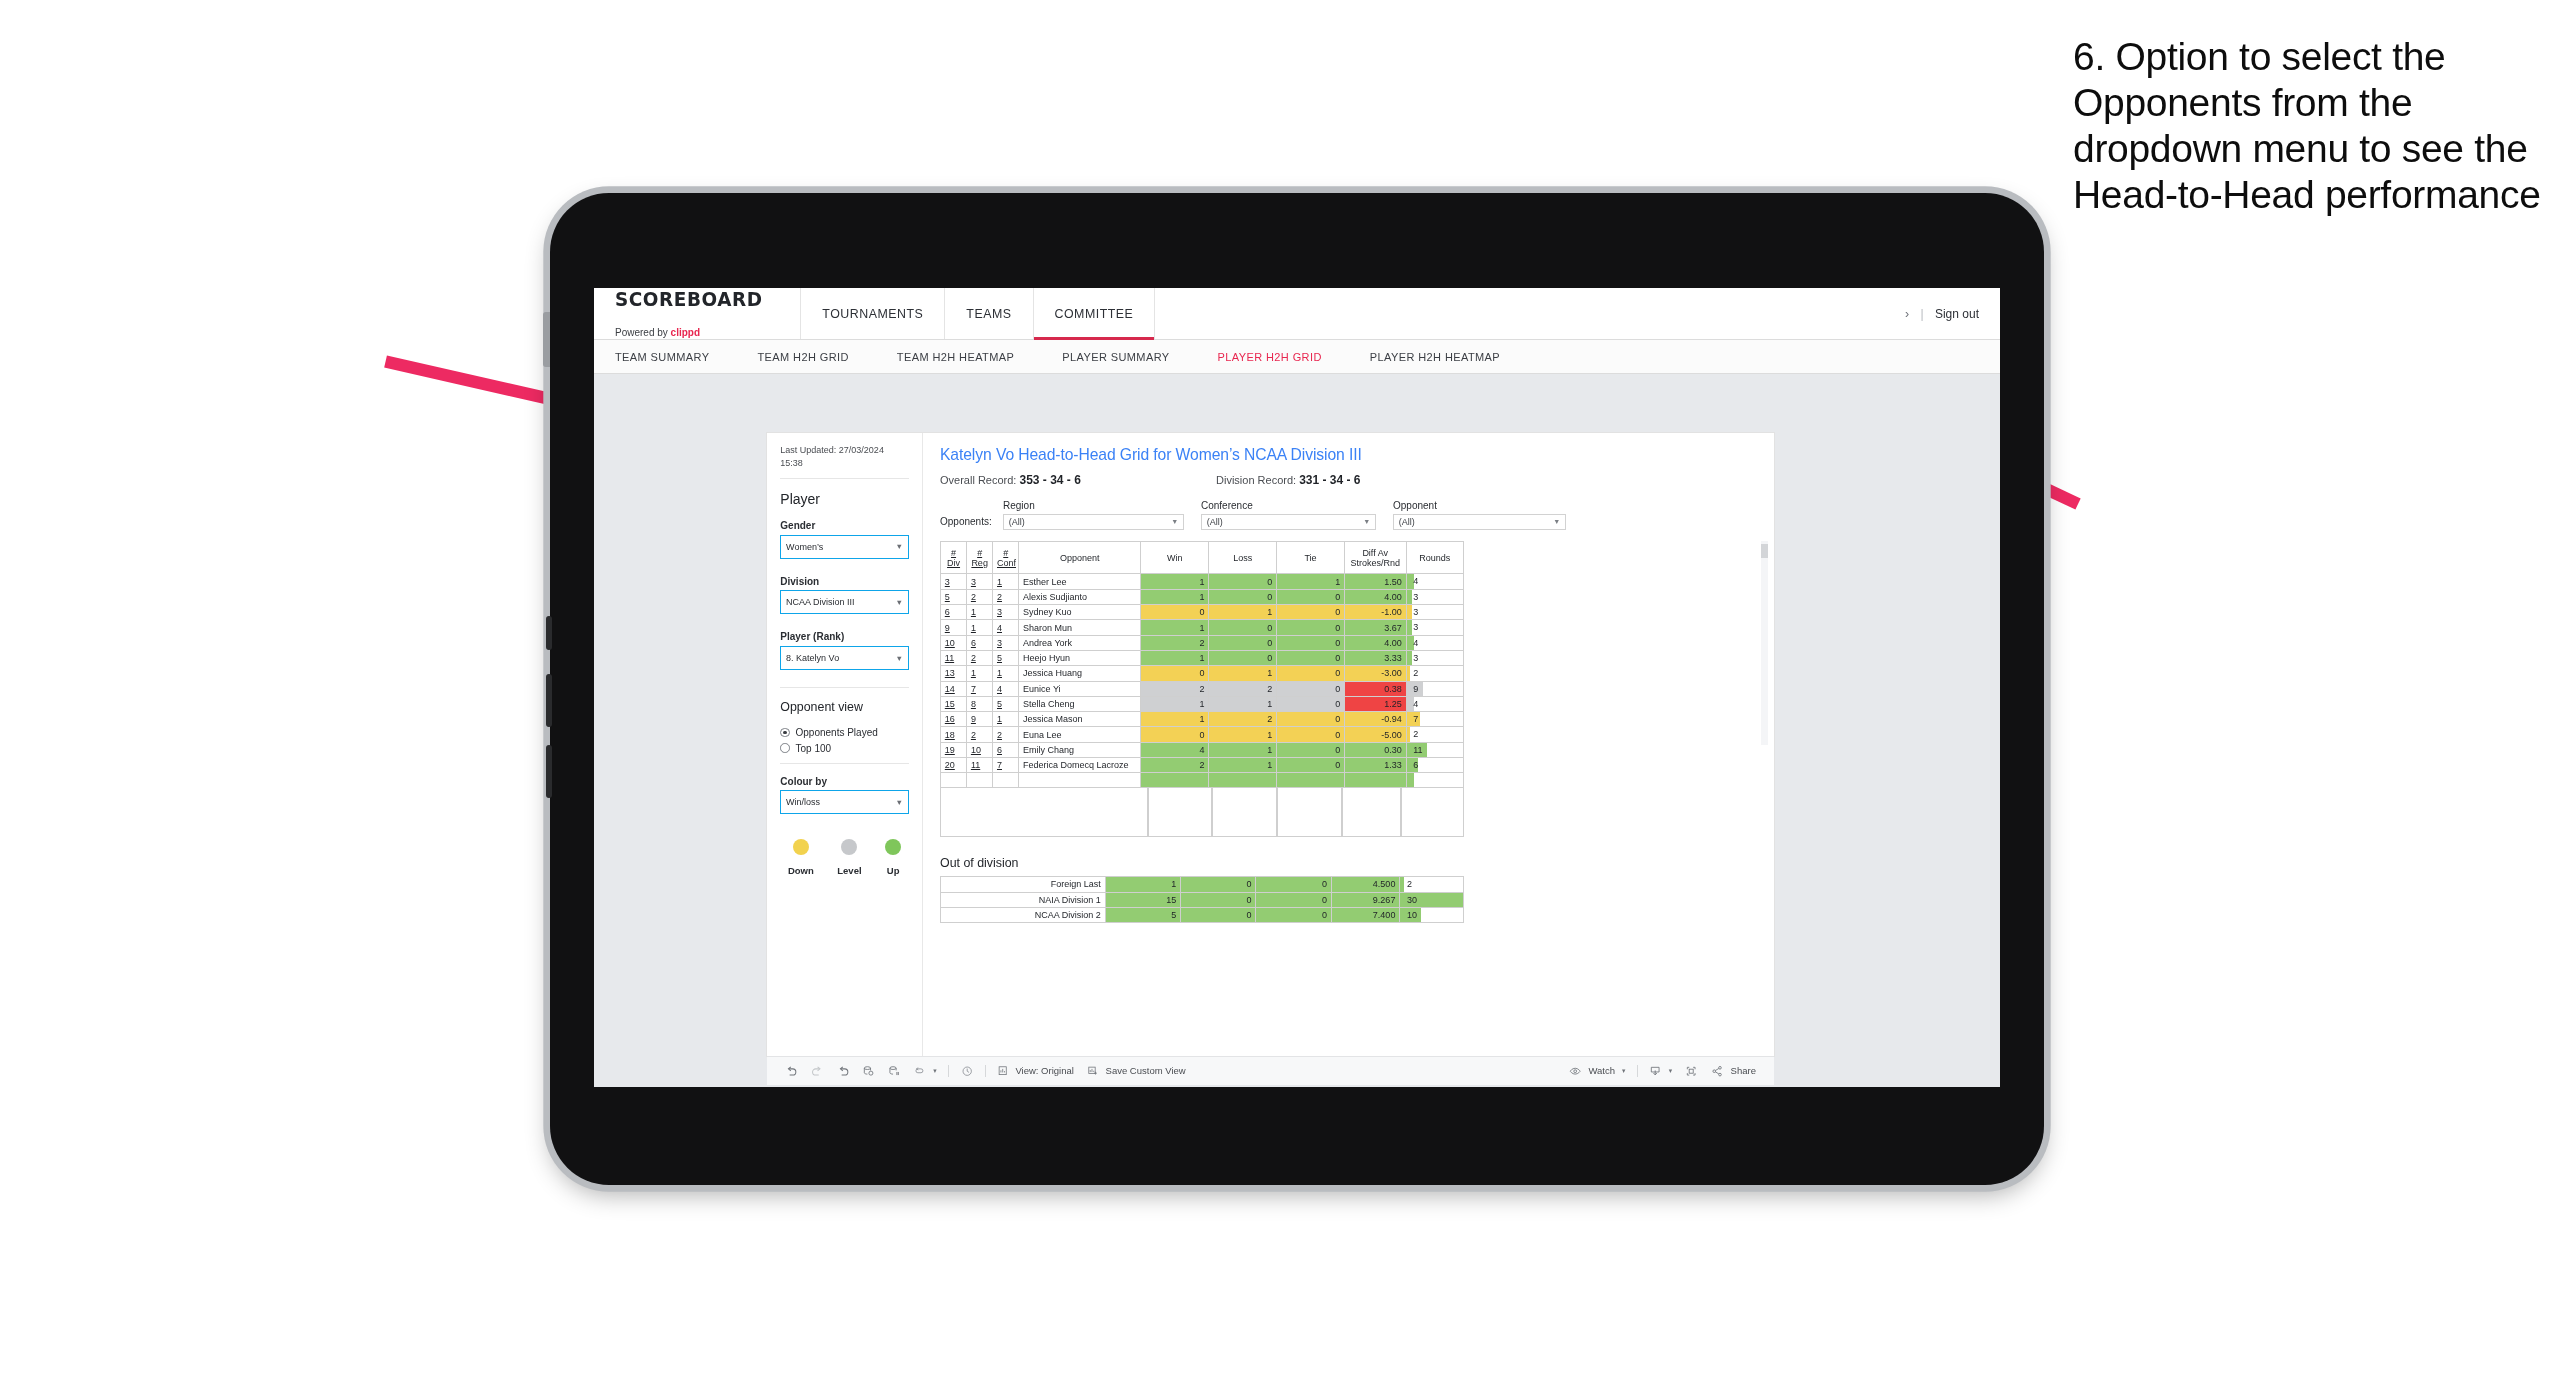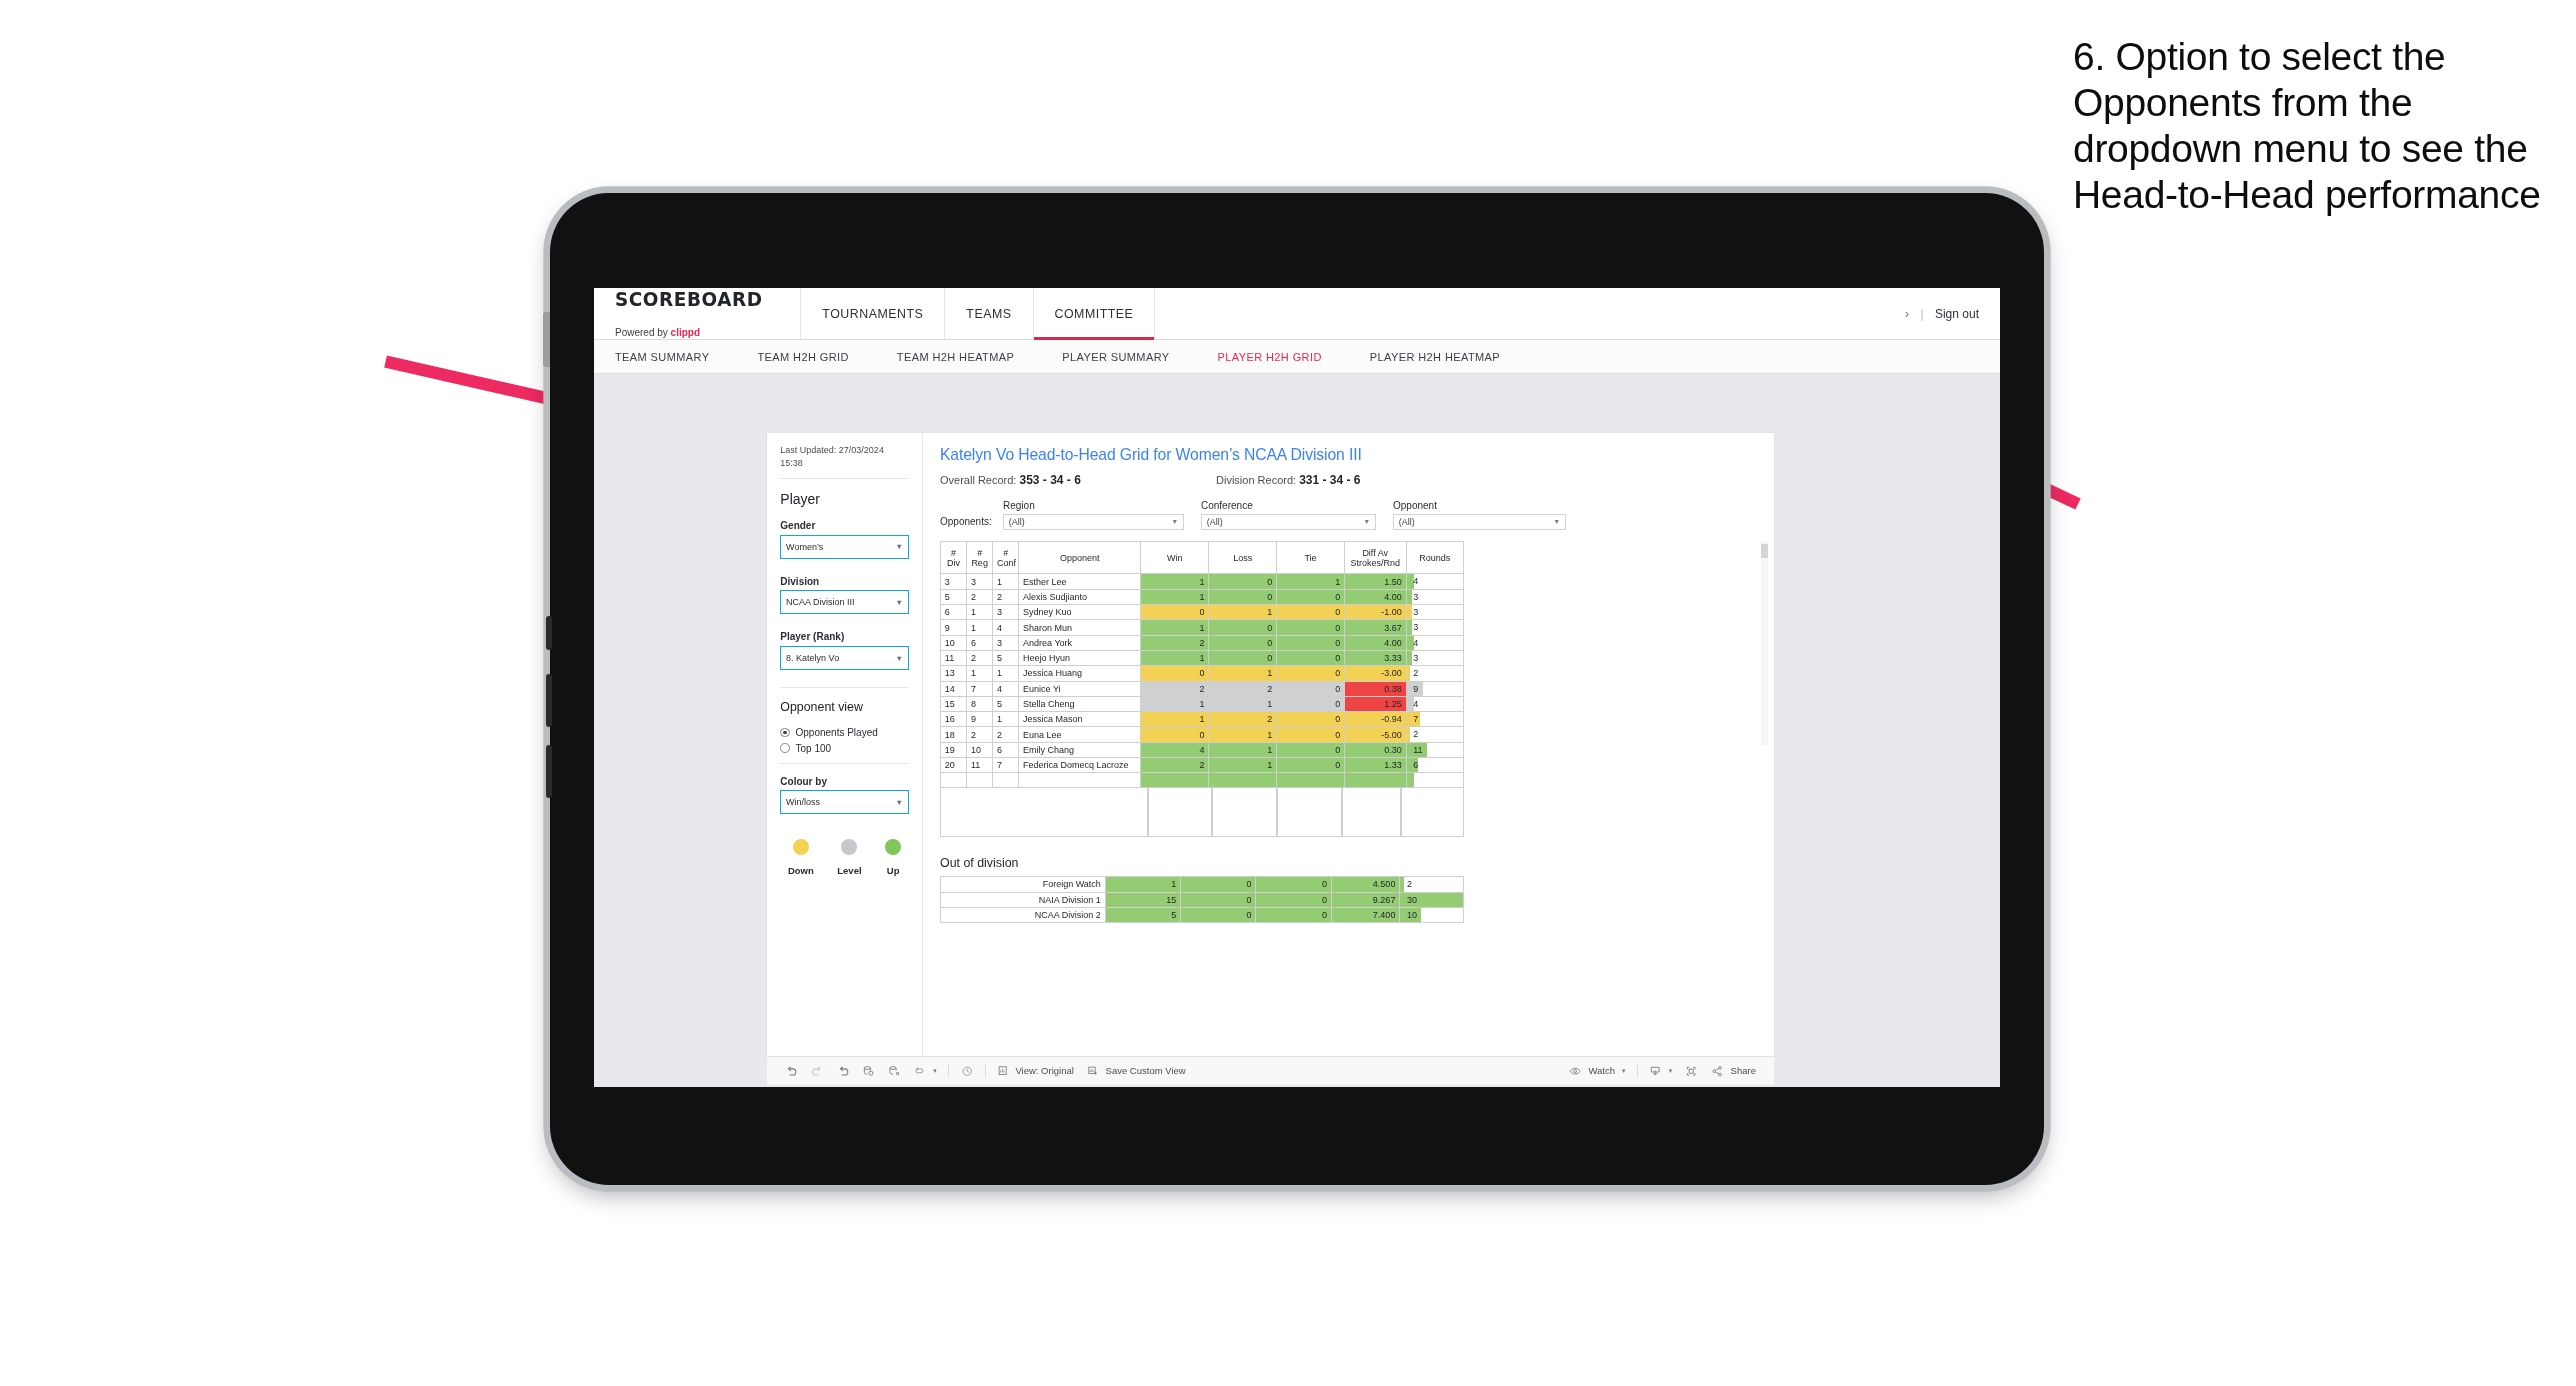--- a/index.html
+++ b/index.html
@@ -142,21 +142,21 @@
   .f-select .caret{ margin-left:auto; color:#7b7f85; font-size: 7.1px;}
   #f-region  .f-select { width: 181px; }
   #f-conf    .f-select { width: 175px; }
   #f-opp     .f-select { width: 173px; }
 
   
   .tbl-wrap { margin-top: 11.4px; position: relative; }
   table.grid { border-collapse: collapse; table-layout: fixed; width: 524px; font-size: 9px; color:#1f2227; }
   table.grid th, table.grid td { border: 1px solid #cfcfcf; height: 14.3px; padding: 0 3.8px; font-weight: 400; }
   table.grid thead th { height: 32px; text-align: center; background:#fff; line-height:1.12; vertical-align: middle; }
-  .c-num { width: 25px; text-align: left; }
+  .c-num { width: 25px; text-align: left; text-decoration: underline; }
   .c-opp { width: 117px; text-align: left; }
   .c-val { width: 65px; text-align: right; }
   .c-dif { width: 59px; text-align: right; }
   .c-rnd { width: 55px; text-align: left; padding: 0; position: relative; }
   .rnd-bar { position:absolute; left:0; top:0; bottom:0; }
   .rnd-num { position: relative; padding-left: 2.9px; line-height: 14.3px; }
   tr.win  td.fill { background: #93cc72; }
   tr.loss td.fill { background: #f3d155; }
   tr.lvl  td.fill { background: #cfd0d2; }
   tr.win  .rnd-bar { background: #93cc72; }
@@ -519,21 +519,21 @@
               </div>
               <div class="scrollbar">
                 <div class="scroll-thumb"></div>
               </div>
             </div>
 
             <div class="ood-h">Out of division</div>
             <table class="ood">
               <tbody id="ood-body">
                   <tr class="win">
-                    <td class="o-name">Foreign Watch</td>
+                    <td class="o-name">Foreign Last</td>
                     <td class="c-val fill">1</td>
                     <td class="c-val fill">0</td>
                     <td class="c-val fill">0</td>
                     <td class="c-dif fill">4.500</td>
                     <td class="c-rnd"><span class="rnd-bar" style="width:6.666666666666667%"></span><span class="rnd-num">2</span></td>
                   </tr>
                   <tr class="win">
                     <td class="o-name">NAIA Division 1</td>
                     <td class="c-val fill">15</td>
                     <td class="c-val fill">0</td>

